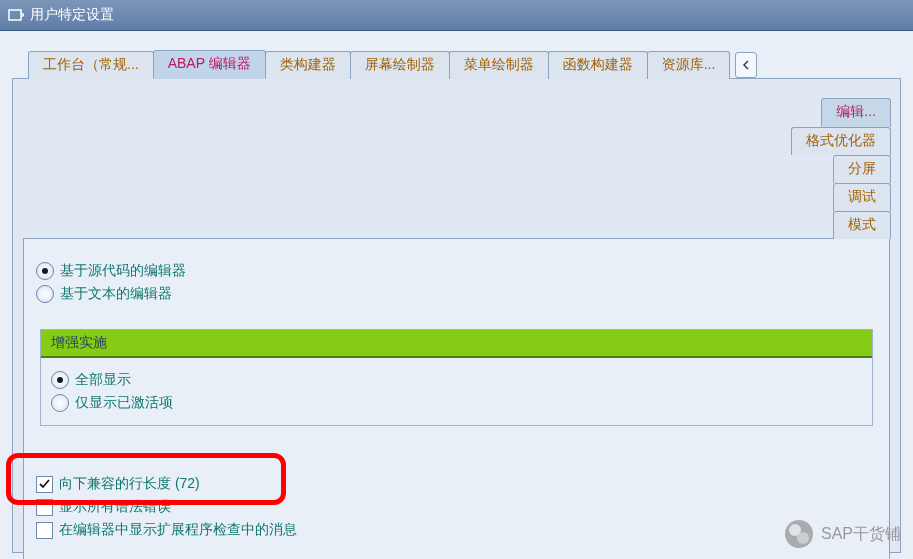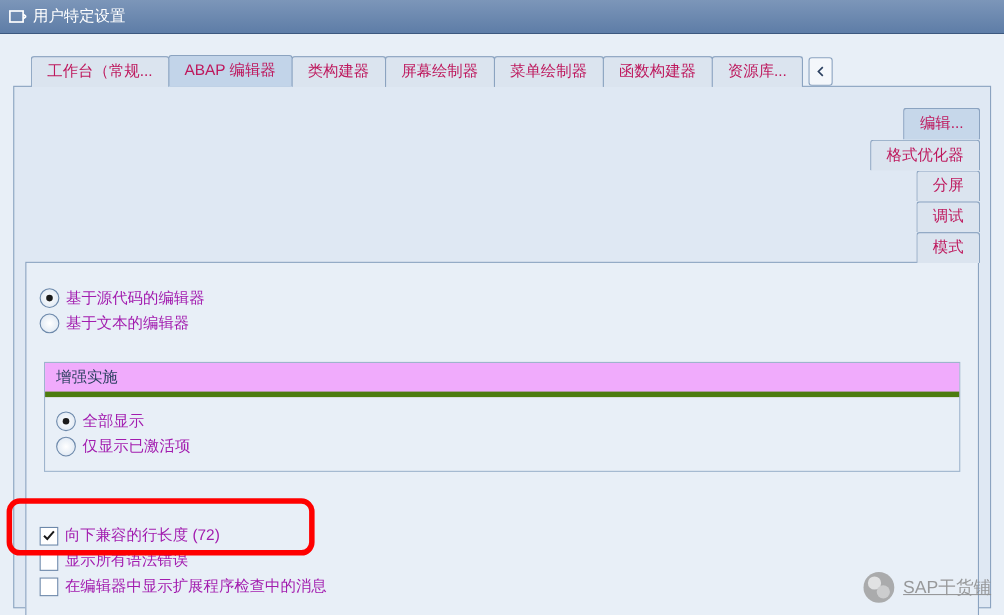--- a/index.html
+++ b/index.html
@@ -40,21 +40,21 @@
     margin-left: 22px;
     position: relative;
     z-index: 2;
   }
   .tab {
     background: #dbe4ef;
     border: 1px solid #8ba3c0;
     border-bottom: none;
     padding: 4px 14px 5px 14px;
     margin-right: -1px;
-    color: #be185d;
+    color: #a16207;
     border-radius: 3px 3px 0 0;
     cursor: pointer;
     position: relative;
     top: 1px;
   }
   .tab.active {
     background: #c2d4e9;
     color: #be185d;
     z-index: 3;
     border-bottom: 1px solid #c2d4e9;
@@ -99,21 +99,21 @@
     padding: 18px 12px 12px 12px;
     height: calc(100% - 30px);
     box-sizing: border-box;
     overflow: hidden;
   }
   .radio-row, .check-row {
     display: flex;
     align-items: center;
     gap: 6px;
     margin: 5px 0;
-    color: #a21caf;
+    color: #0f766e;
   }
   .radio-control {
     width: 16px; height: 16px;
     border: 1px solid #6c88aa;
     border-radius: 50%;
     background: radial-gradient(#ffffff, #d8e3f0);
     display: inline-flex;
     align-items: center;
     justify-content: center;
     cursor: pointer;
@@ -134,24 +134,24 @@
     justify-content: center;
     cursor: pointer;
   }
   .check-control svg { display: none; }
   .check-control.checked svg { display: block; }
   .groupbox {
     border: 1px solid #9eb4cd;
     margin: 26px 4px 0 4px;
   }
   .groupbox .gb-header {
-    background: #f0abfc;
+    background: #84cc16;
     padding: 4px 10px;
     color: #2a3f5f;
-    border-bottom: 5px solid #4d7c0f;
+    border-bottom: 2px solid #4d7c0f;
   }
   .groupbox .gb-body {
     padding: 8px 10px;
   }
   .highlight-box {
     position: absolute;
     border: 5px solid #ff0000;
     border-radius: 12px;
     pointer-events: none;
     left: 6px;
@@ -164,21 +164,20 @@
     position: absolute;
     right: 12px;
     bottom: 12px;
     display: flex;
     align-items: center;
     gap: 8px;
     color: #8a8a8a;
     font-size: 16px;
     opacity: 0.85;
     z-index: 20;
-    text-decoration: underline;
   }
   .watermark .wm-icon {
     width: 28px; height: 28px;
     border-radius: 50%;
     background: #a0a0a0;
     position: relative;
     overflow: hidden;
   }
   .watermark .wm-icon::before {
     content: "";

